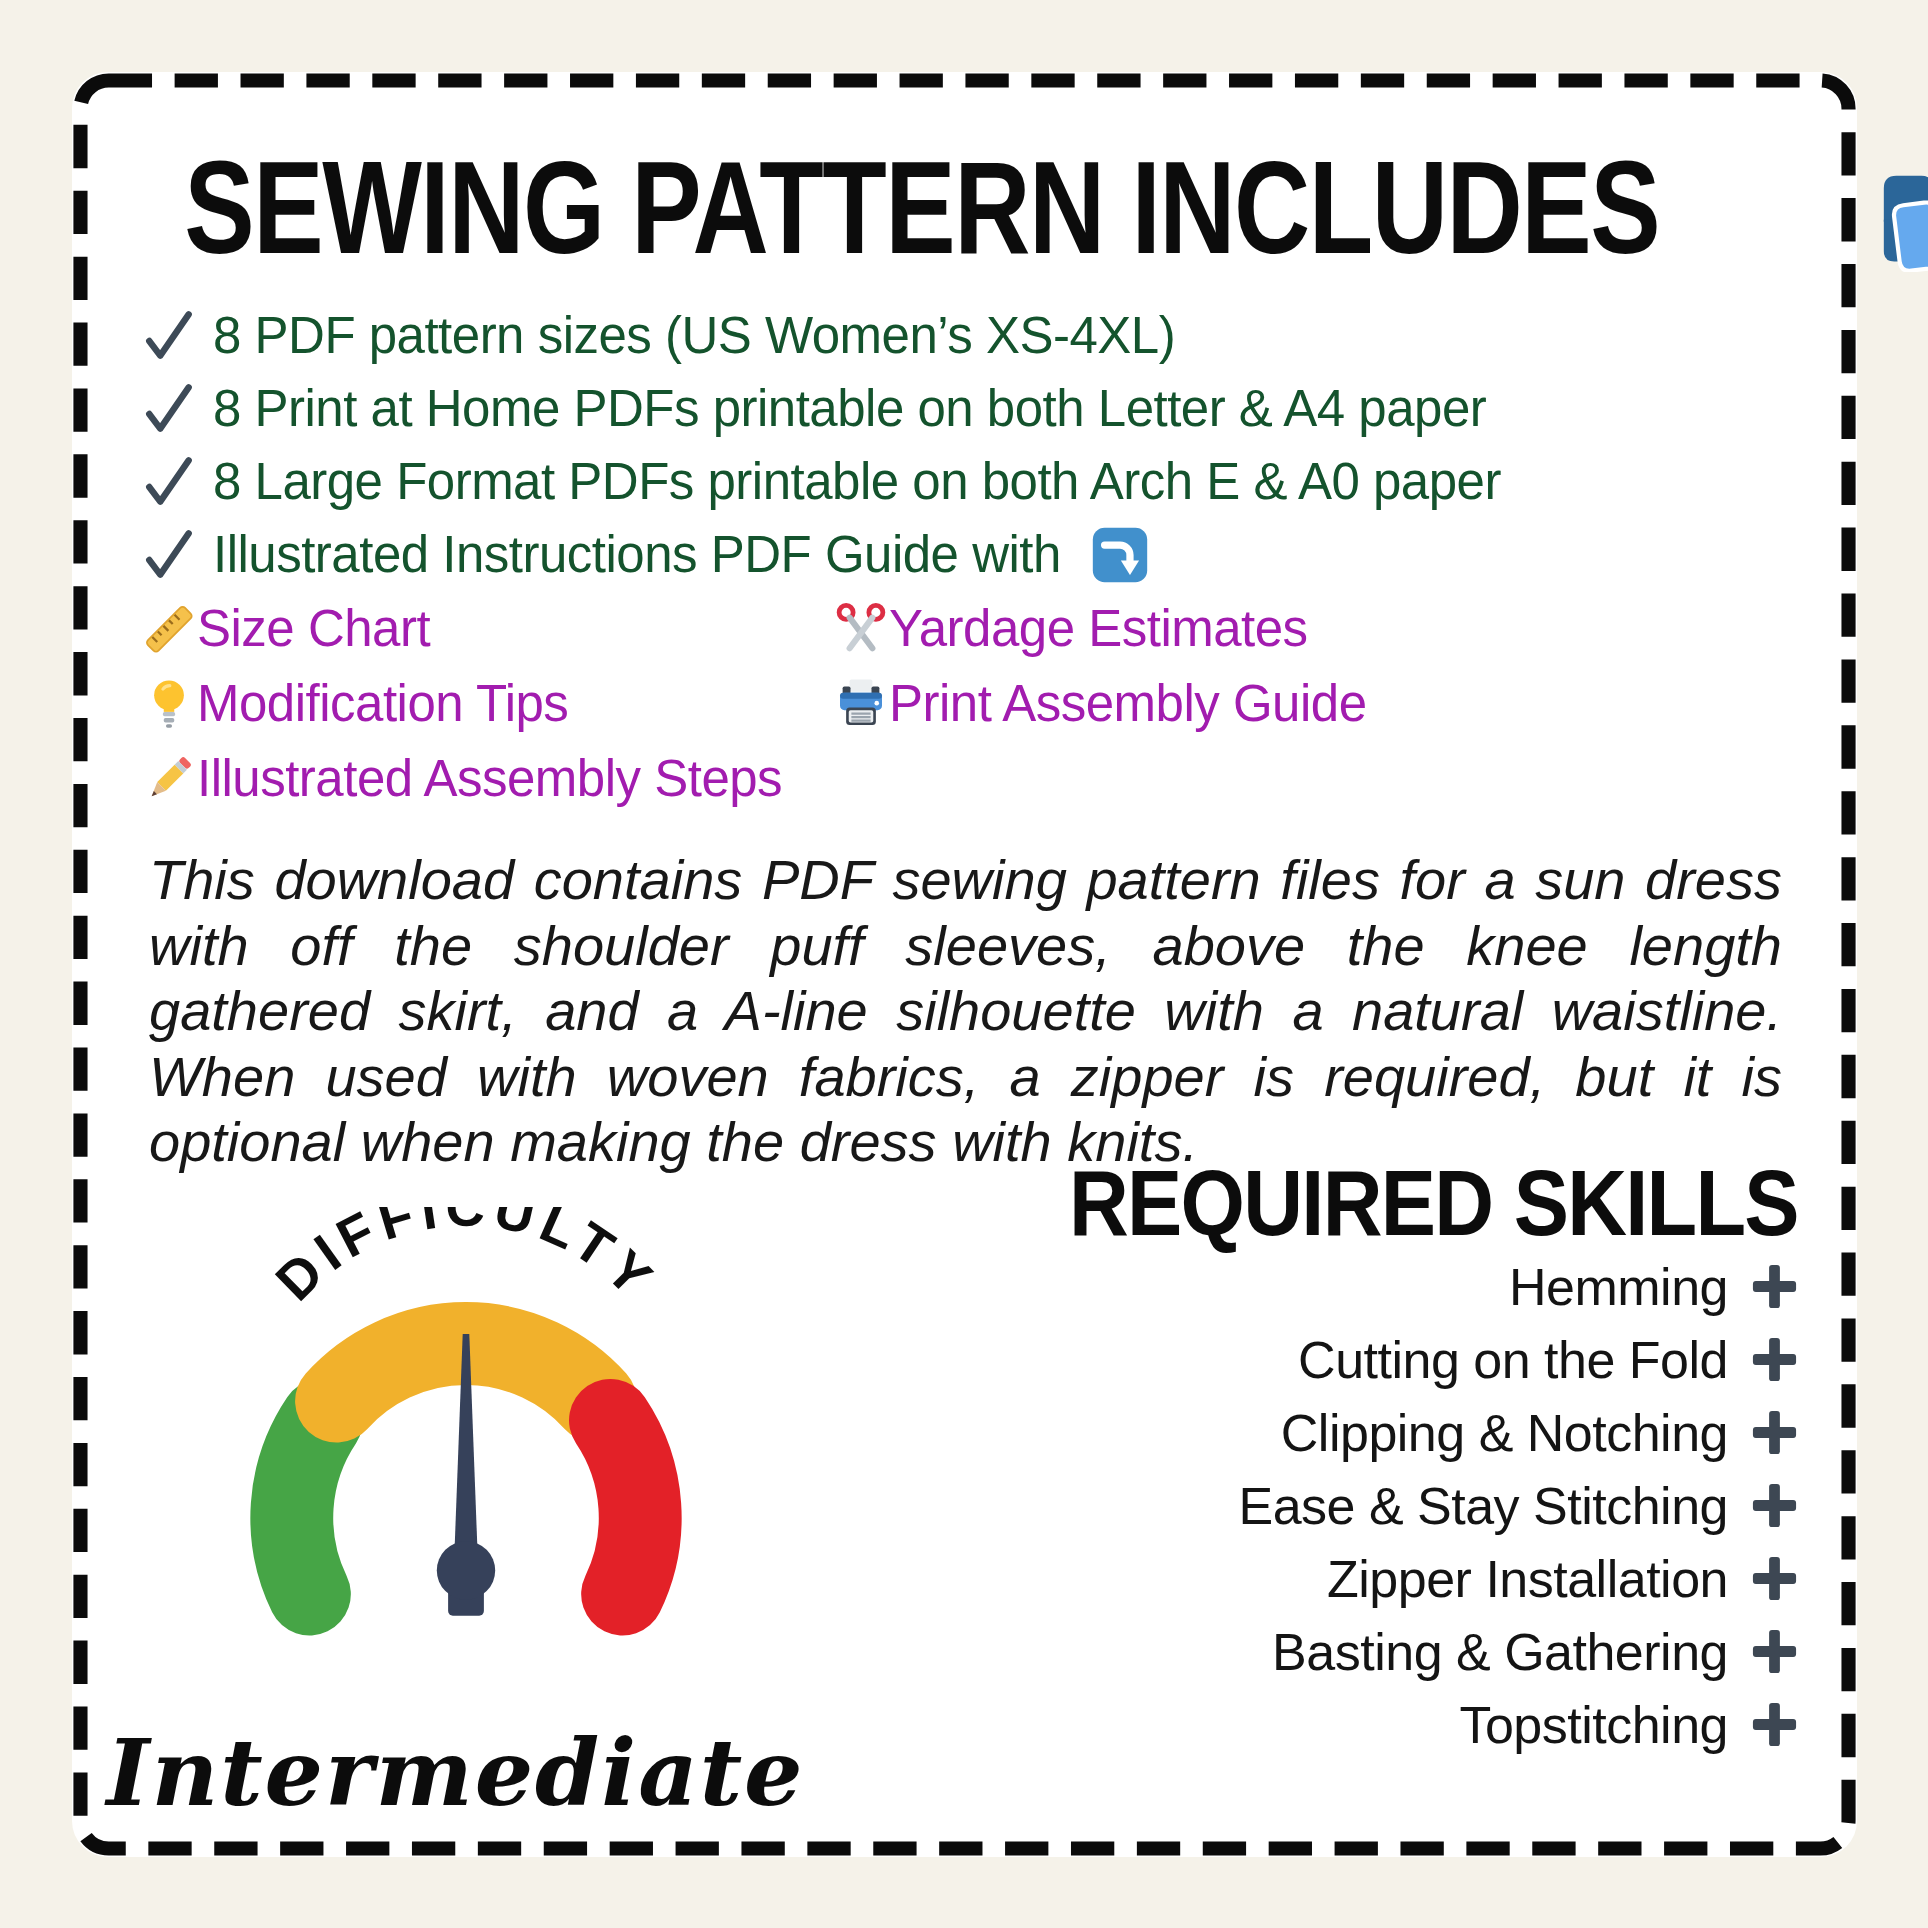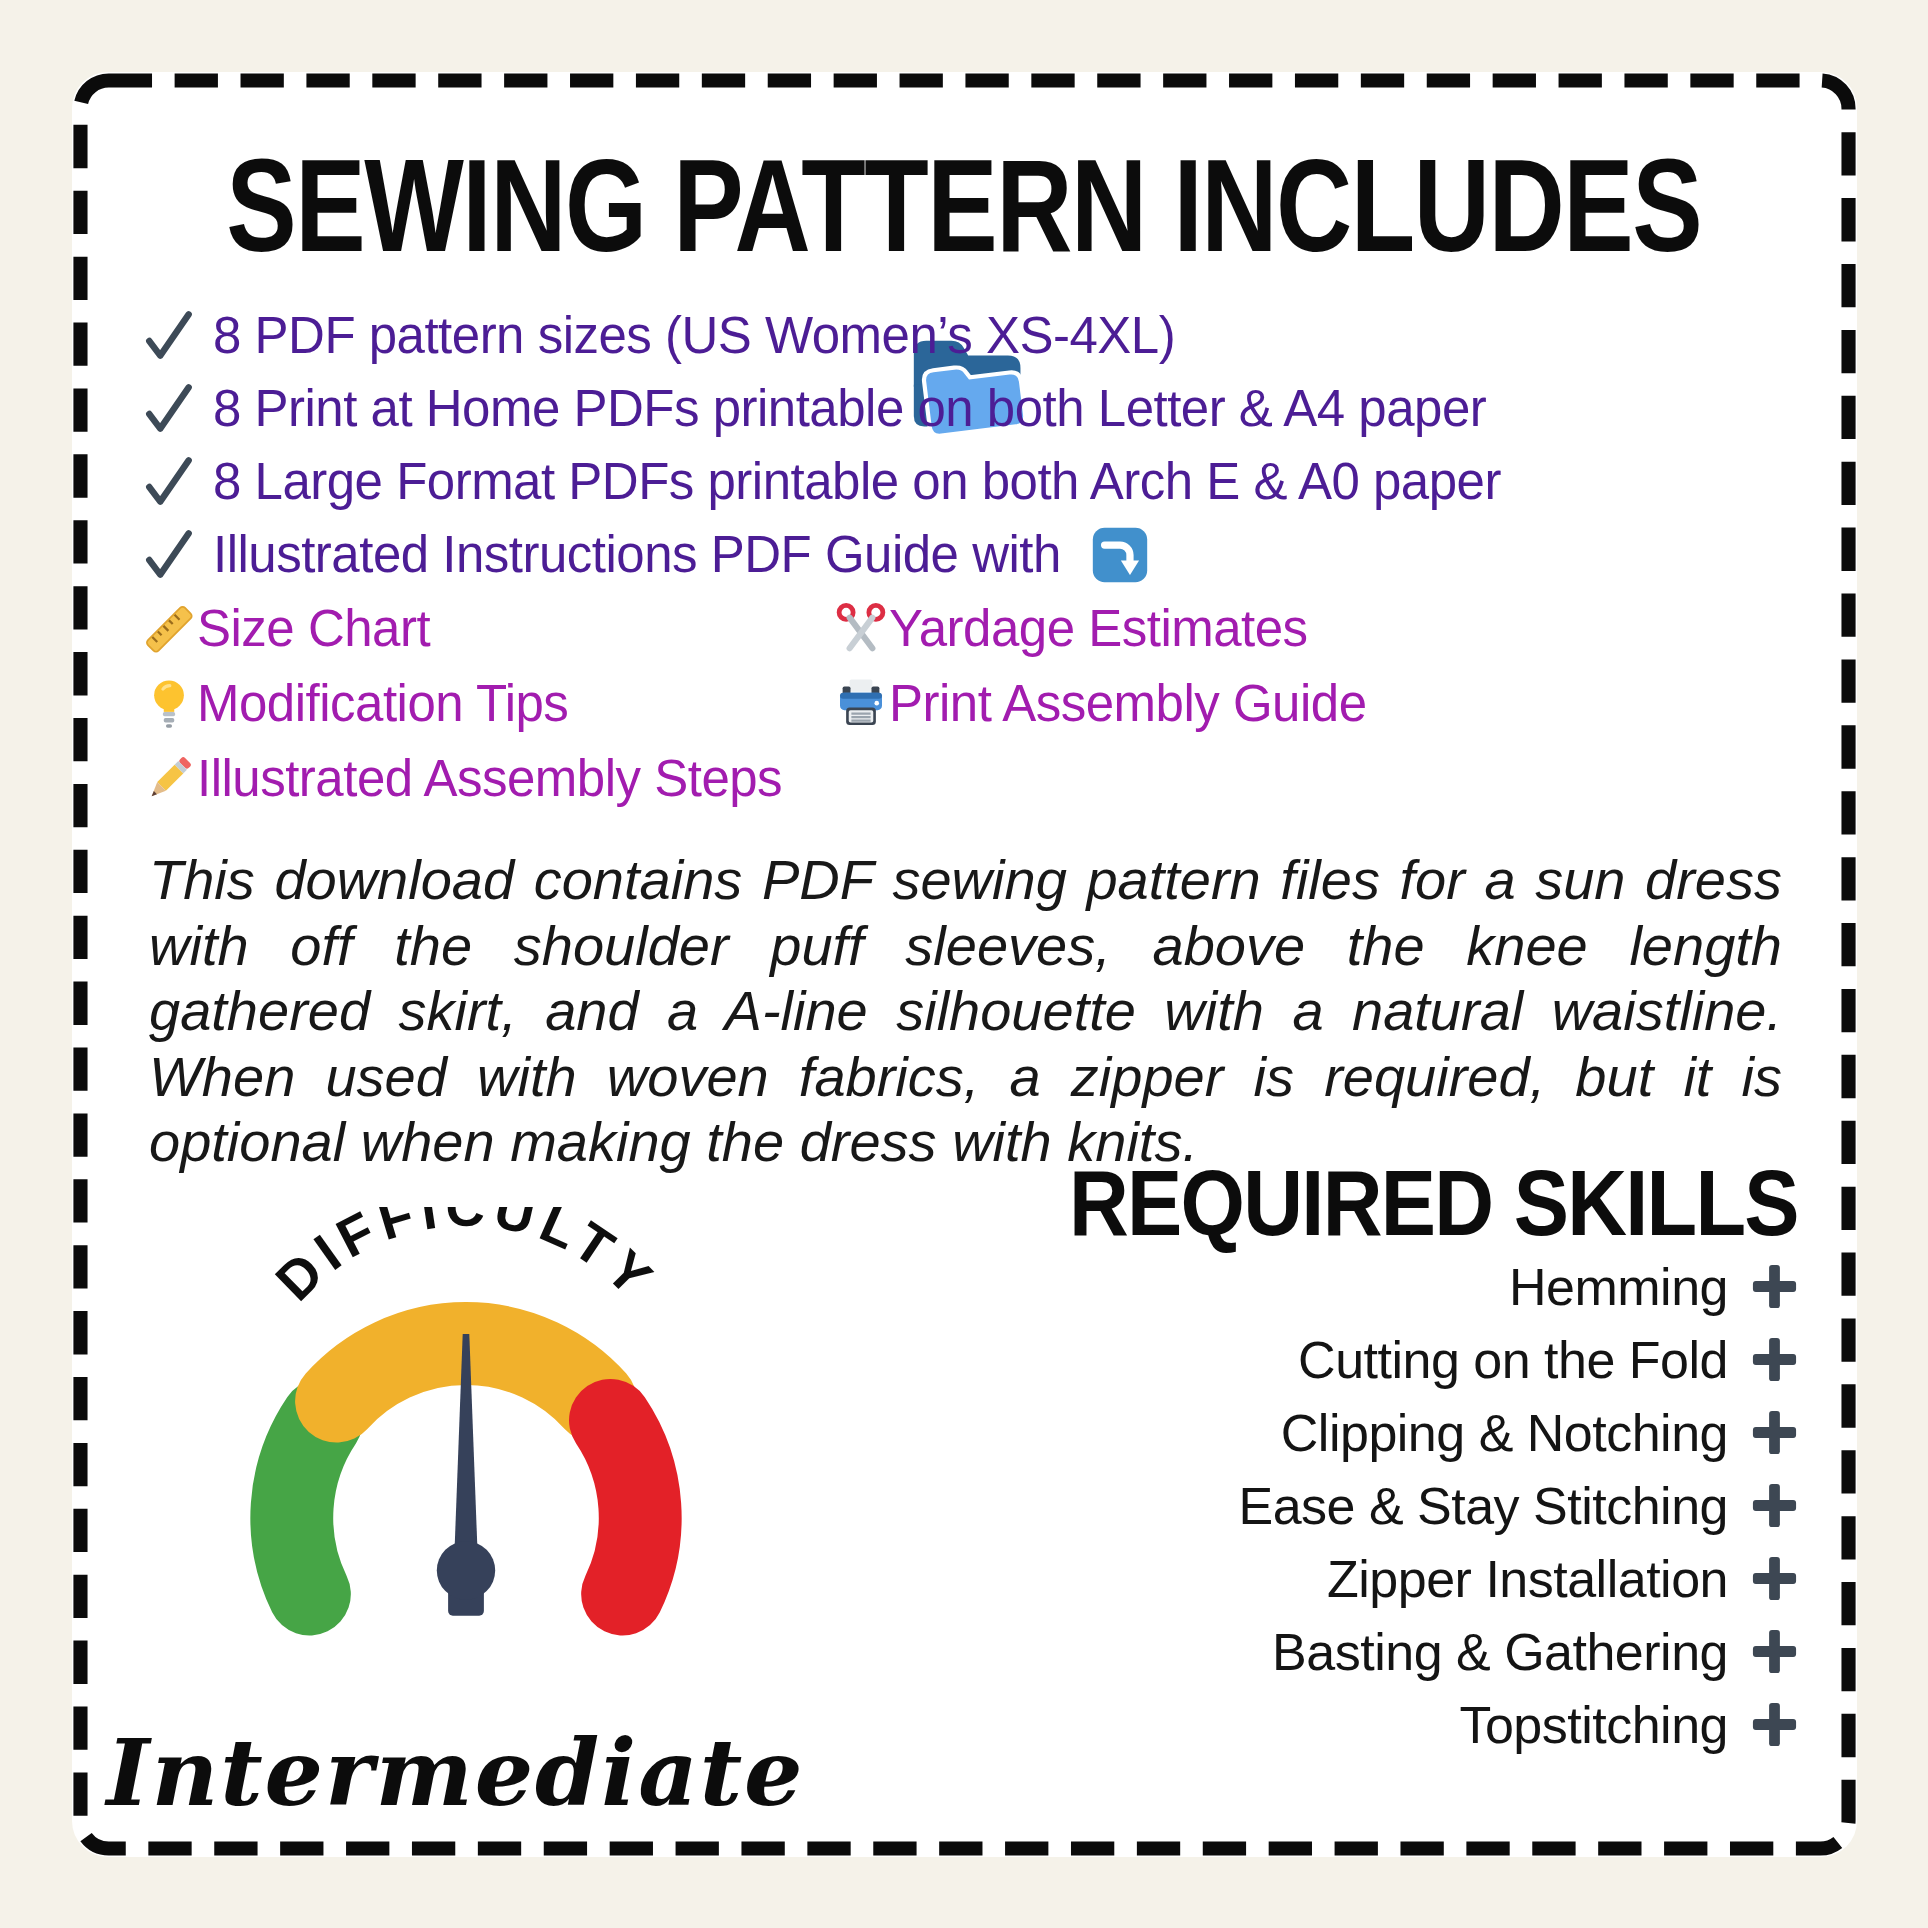--- a/index.html
+++ b/index.html
@@ -11,31 +11,31 @@
   }
   .card{
     position:absolute;left:72px;top:72px;width:1785px;height:1785px;
     background:#ffffff;border-radius:36px;
   }
   .border-svg{position:absolute;left:0;top:0;}
 
   
   .title-row{
     position:absolute;left:0;right:0;top:130px;height:155px;
-    display:flex;align-items:center;justify-content:flex-start;gap:28px;flex-direction:column;
+    display:flex;align-items:center;justify-content:flex-start;gap:28px;
   }
   .title-text{
     font-size:132px;font-weight:700;letter-spacing:-1.9px;white-space:nowrap;
     transform:scaleX(.80);transform-origin:center;color:#0c0c0c;
   }
   .folder-ico{width:126px;height:115px;margin-top:13px;flex:0 0 auto;}
 
   
   .checks{position:absolute;left:141px;top:299px;}
-  .check-row{display:flex;align-items:center;height:73px;gap:17px;font-size:51px;letter-spacing:-0.5px;color:#4c1d95;white-space:nowrap;}
+  .check-row{display:flex;align-items:center;height:73px;gap:17px;font-size:51px;letter-spacing:-0.5px;color:#14532d;white-space:nowrap;}
   .check-ico{width:55px;height:55px;flex:0 0 auto;}
   .arrow-ico{width:58px;height:58px;margin-left:13px;flex:0 0 auto;}
 
   
   .features{
     position:absolute;left:141px;top:591px;
     display:grid;grid-template-columns:692px auto;
   }
   .feature{display:flex;align-items:center;height:75px;font-size:51px;letter-spacing:-0.5px;white-space:nowrap;color:#a21caf;}
   .f-ico{width:56px;height:56px;flex:0 0 auto;}

